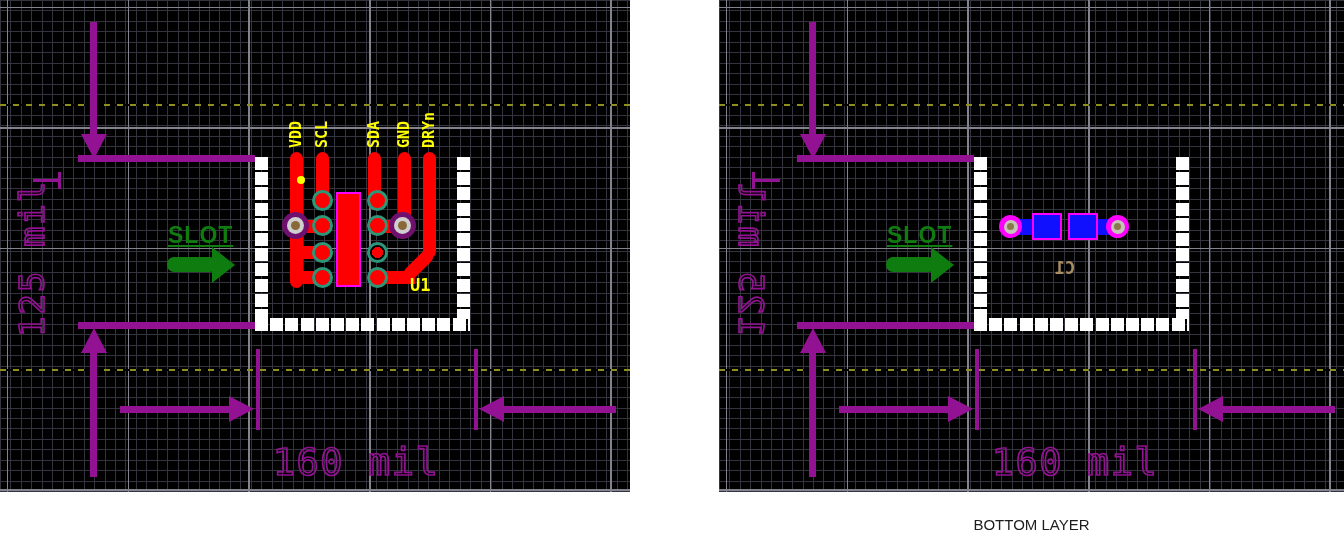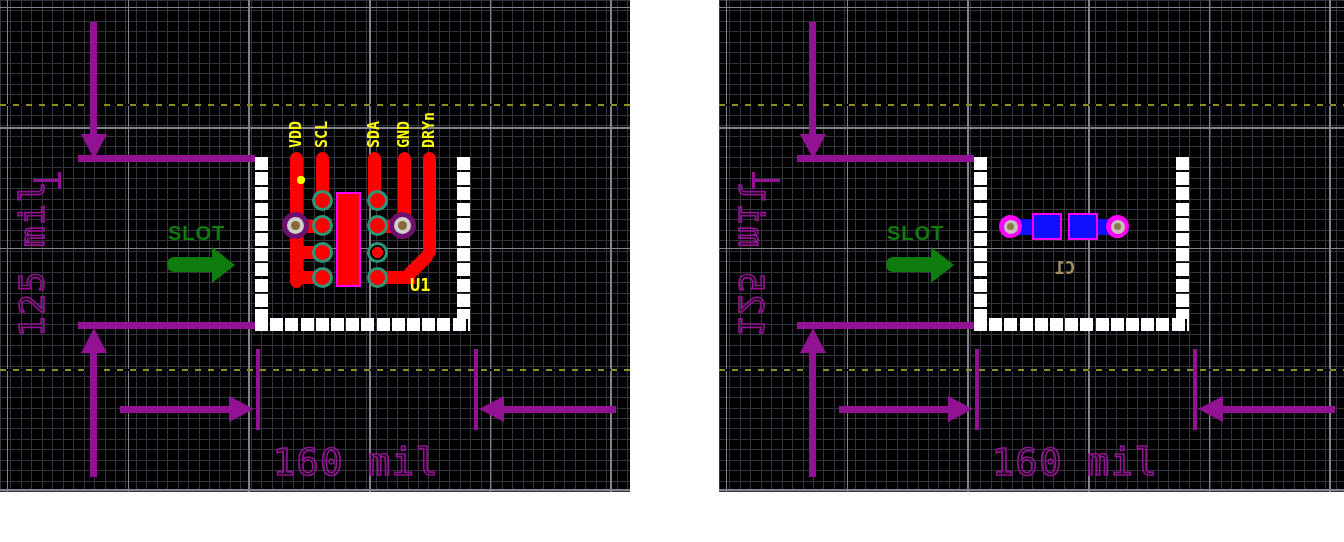--- a/index.html
+++ b/index.html
@@ -56,23 +56,23 @@
   .dim-text-v { position:absolute; left:14px; top:172px; width:36px; height:165px;
                 font-family:"DejaVu Sans Mono", monospace; font-size:34px; line-height:36px;
                 letter-spacing:2px; color:#931193; white-space:nowrap;
                 writing-mode:vertical-rl; transform:rotate(180deg); }
   #panel-bottom .dim-text-v { transform:scaleX(-1) rotate(180deg); }
   @supports (-webkit-text-stroke: 1px black) {
     .dim-text-h, .dim-text-v { color:transparent; -webkit-text-stroke:1.7px #931193; }
   }
 
   
-  .slot-label { position:absolute; left:168px; top:222px; width:62px; text-align:left;
-                font-family:"Liberation Sans", sans-serif; font-weight:bold; font-size:20px;
-                letter-spacing:1px; color:#0e7c0e; }
+  .slot-label { position:absolute; left:168px; top:222px; width:62px; text-align:right;
+                font-family:"Liberation Sans", sans-serif; font-weight:bold; font-size:23px;
+                letter-spacing:1px; color:#0e7c0e;text-decoration:underline; }
   .slot-arrow-shaft { position:absolute; left:167px; top:257px; width:50px; height:15px;
                       background:#0e7c0e; border-radius:7px; }
   .slot-arrow-head  { position:absolute; left:212px; top:247px; width:0; height:0;
                       border-top:18px solid transparent; border-bottom:18px solid transparent;
                       border-left:23px solid #0e7c0e; }
 
   
   .trace { position:absolute; width:13px; background:#fe0000; border-radius:7px; }
   .t-vdd  { left:290px; top:152px; height:136px; }
   .t-scl  { left:316px; top:152px; height:58px; }
@@ -249,13 +249,14 @@
       </div>
     <div class="via-b vb2">
         <div class="ring">
           <div class="hole"></div>
         </div>
       </div>
 
     <div class="designator-bottom">C1</div>
   </section>
 
+  <div class="caption c-bottom">BOTTOM LAYER</div>
 </div>
 
 </body></html>

